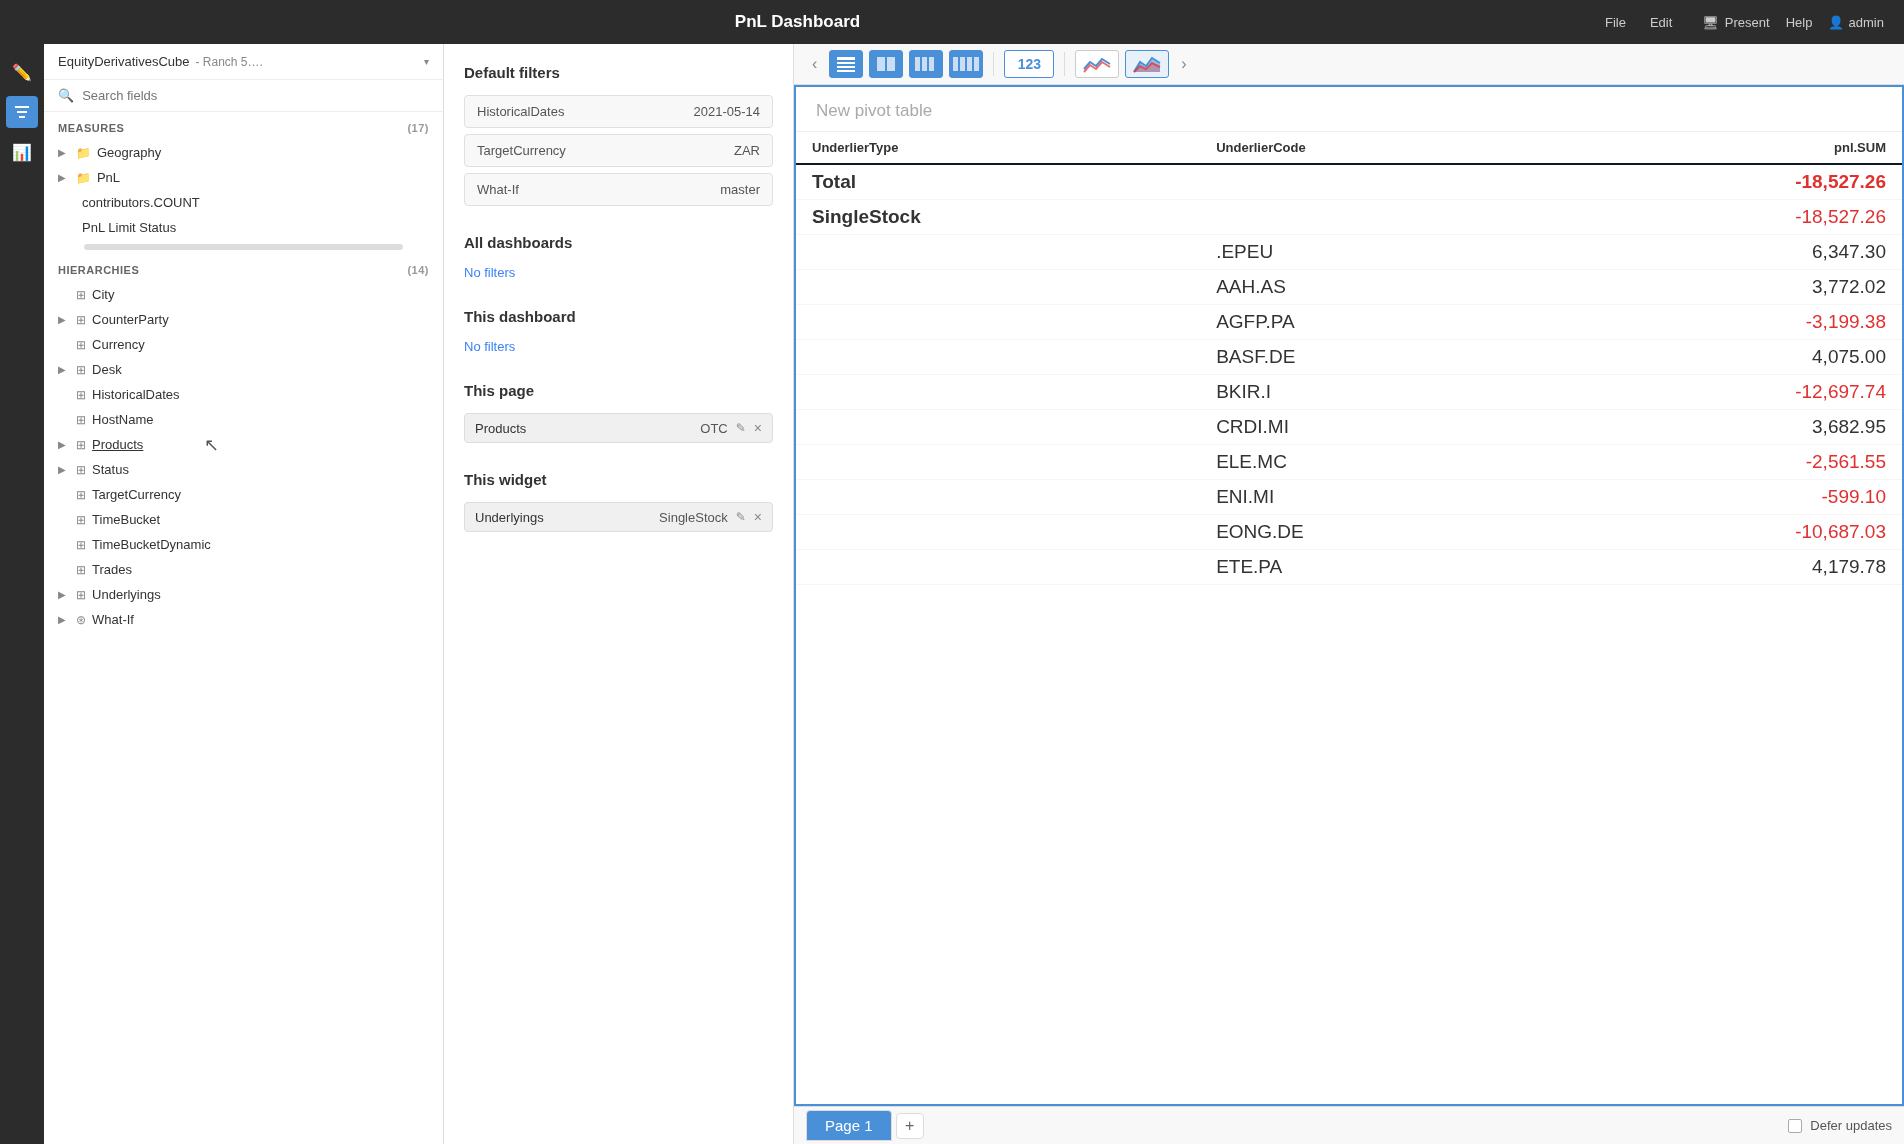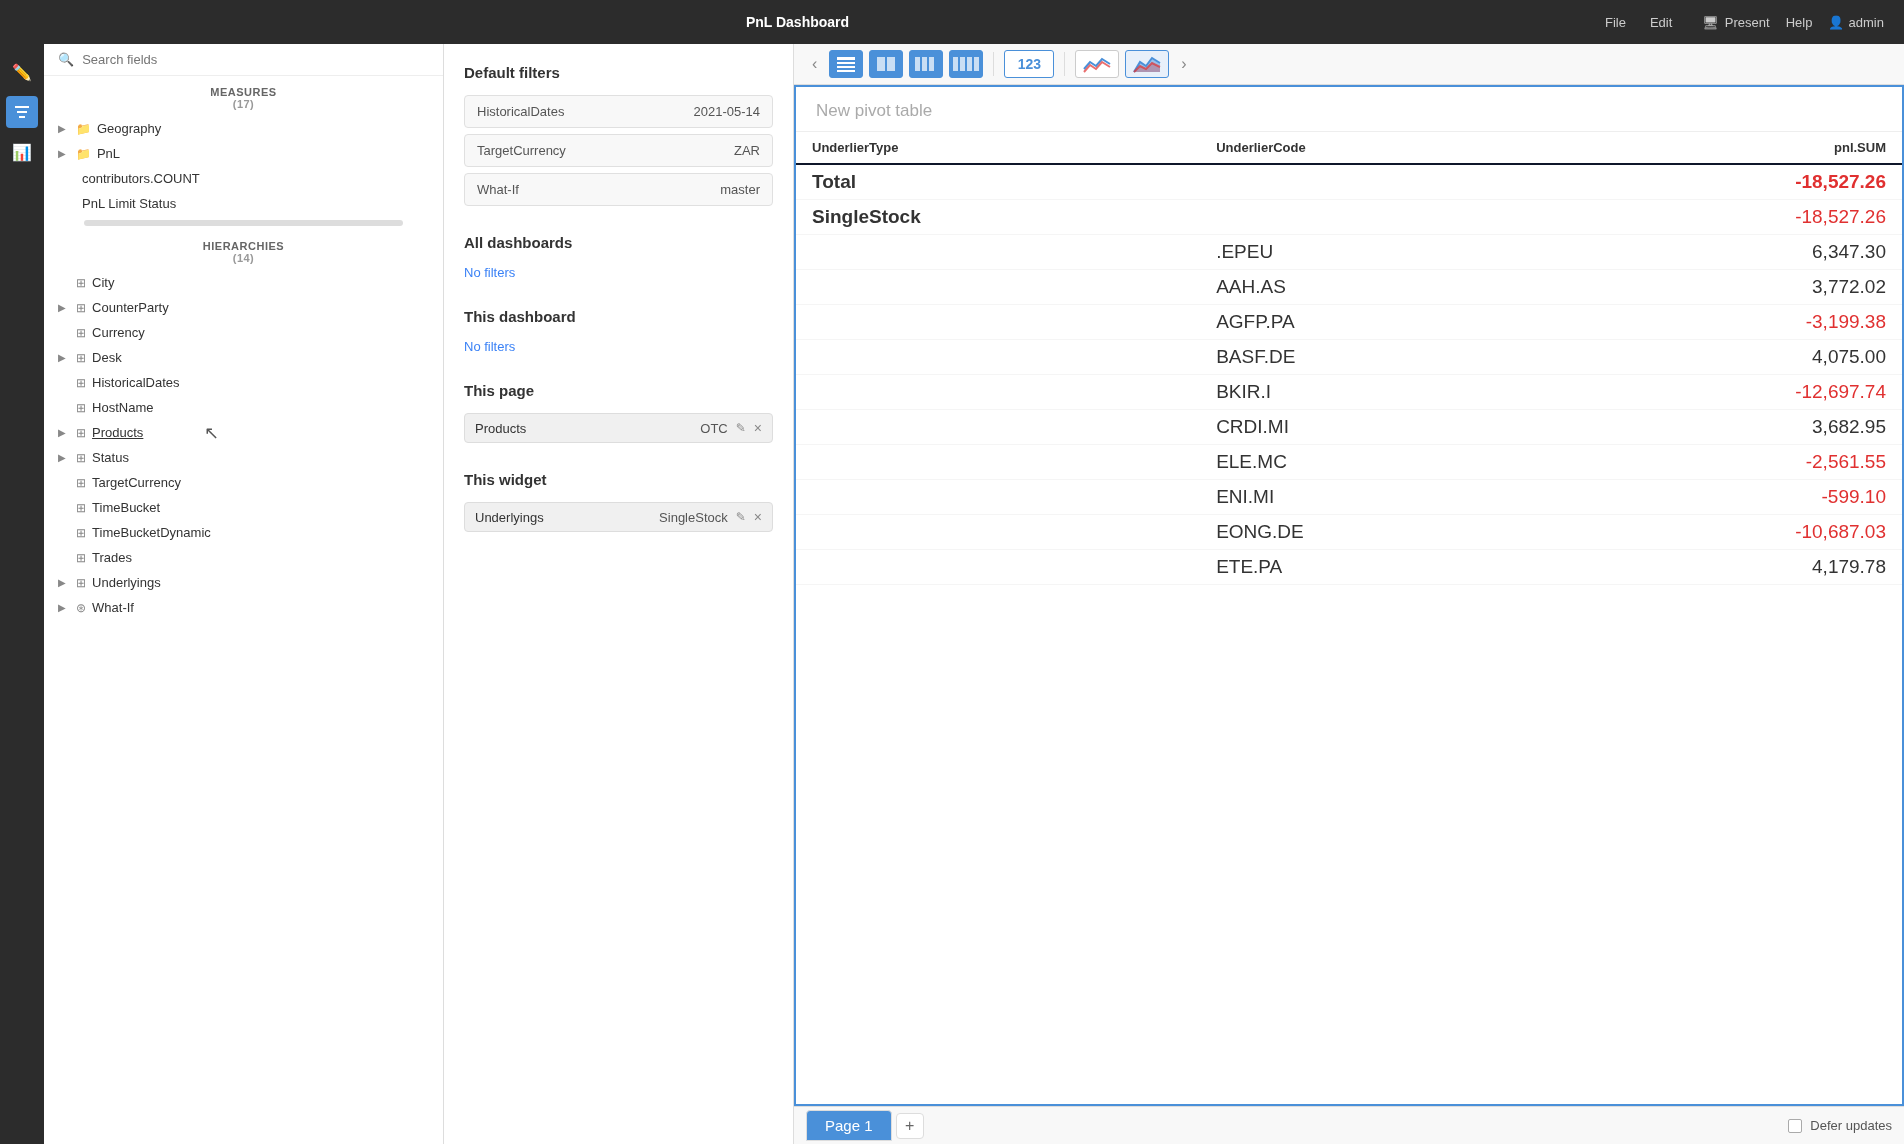--- a/index.html
+++ b/index.html
@@ -8,21 +8,21 @@
     
     .topbar {
       background: #2c2c2c;
       color: #fff;
       height: 44px;
       display: flex;
       align-items: center;
       padding: 0 20px;
       gap: 30px;
     }
-    .topbar-title { font-size: 14px; font-weight: 600; flex: 1; text-align: center; }
+    .topbar-title { font-size: 17px; font-weight: 600; flex: 1; text-align: center; }
     .topbar-menu { display: flex; gap: 24px; align-items: center; }
     .topbar-menu span { font-size: 13px; cursor: pointer; color: #ccc; }
     .topbar-right { display: flex; align-items: center; gap: 16px; margin-left: auto; }
     .present-btn {
       display: flex; align-items: center; gap: 6px;
       background: transparent; border: none; color: #ccc; font-size: 13px; cursor: pointer;
     }
     .help-btn { color: #ccc; font-size: 13px; cursor: pointer; }
     .admin-btn { display: flex; align-items: center; gap: 4px; color: #ccc; font-size: 13px; cursor: pointer; }
 
@@ -93,21 +93,20 @@
       flex: 1;
       overflow-y: auto;
       padding-bottom: 20px;
     }
 
     .section-header {
       display: flex; align-items: center; justify-content: space-between;
       padding: 10px 14px 6px;
       font-size: 11px; font-weight: 700; color: #666;
       letter-spacing: 0.5px;
-      flex-direction: column;
     }
     .section-count { color: #999; font-size: 11px; }
 
     .field-item {
       display: flex; align-items: center;
       padding: 5px 14px;
       cursor: pointer;
       gap: 6px;
     }
     .expand-arrow { color: #888; font-size: 10px; width: 12px; }
@@ -309,20 +308,25 @@
       <rect x="5" y="12" width="6" height="2" fill="white"></rect>
     </svg>
   </div>
   <div class="icon-bar-btn">📊</div>
 </div>
 
 <div class="main-layout">
 
   <div class="left-panel">
 
+    <div class="cube-selector">
+      <span class="cube-name">EquityDerivativesCube</span>
+      <span class="cube-sub">- Ranch 5….</span>
+      <span class="chevron-down">▾</span>
+    </div>
 
     <div class="search-box">
       <span class="search-icon">🔍</span>
       <input type="text" placeholder="Search fields" style="">
     </div>
 
     <div class="fields-list">
 
       <div class="section-header">
         <span>MEASURES</span>

